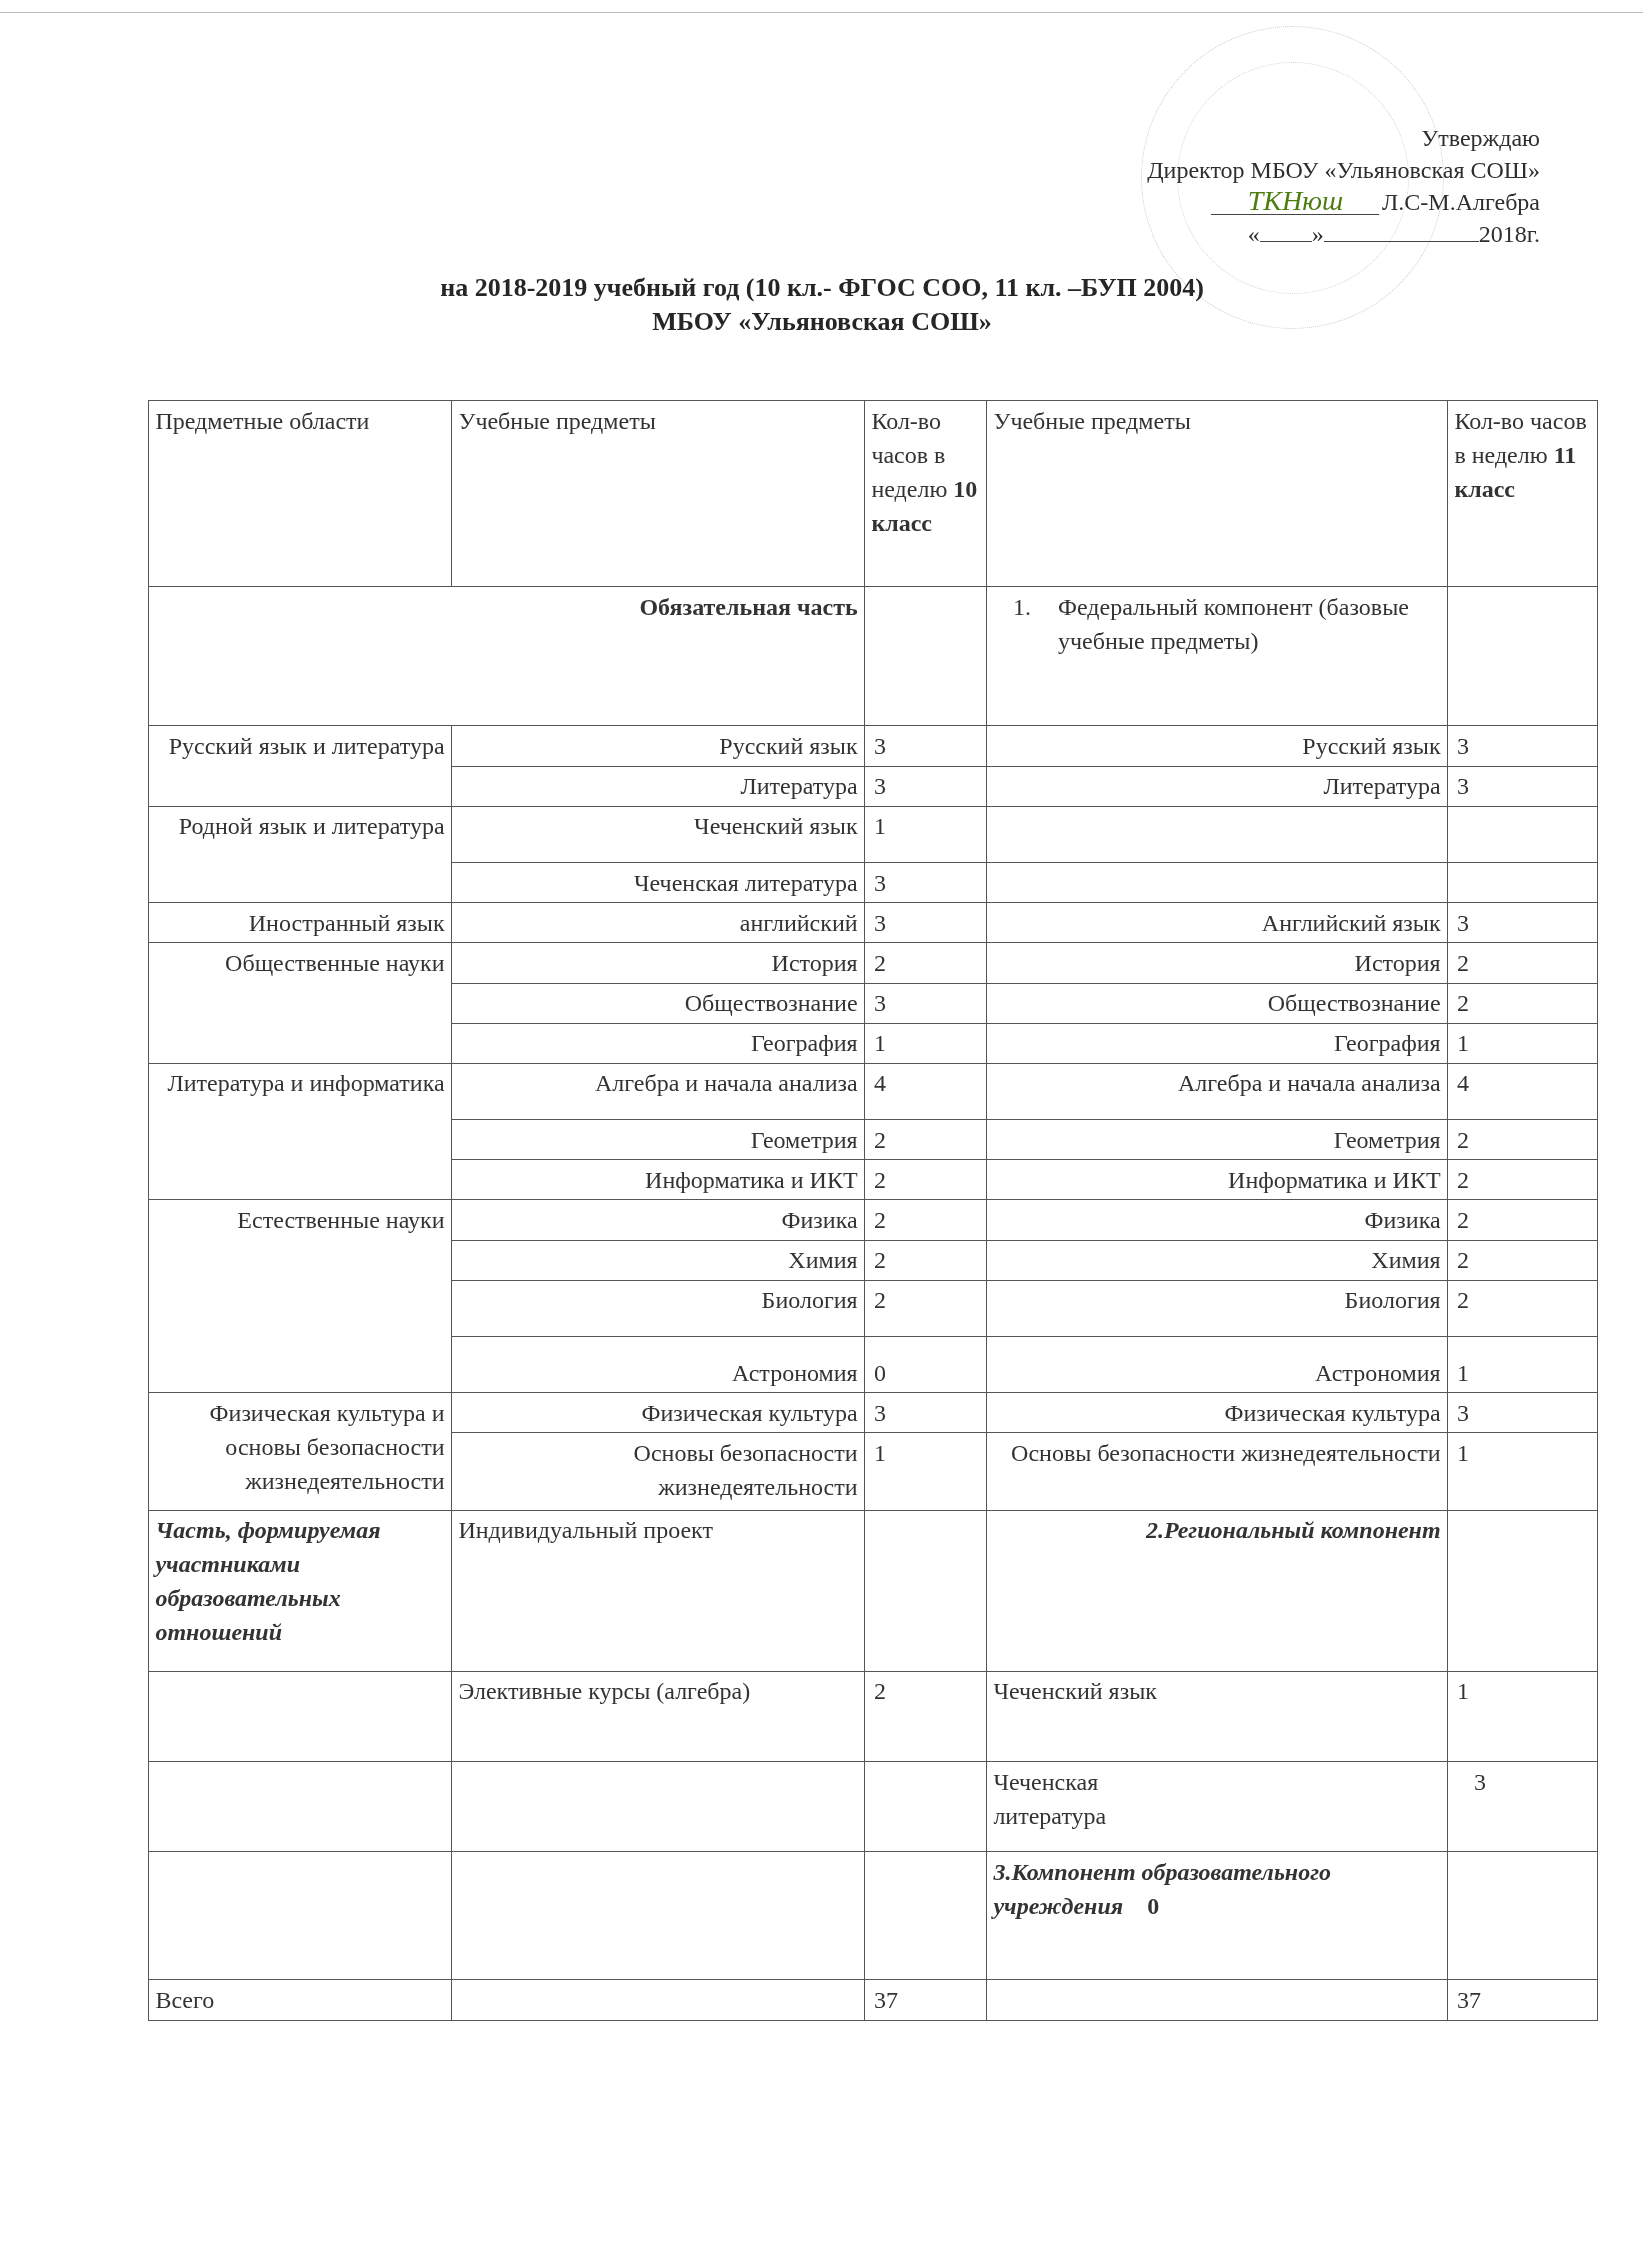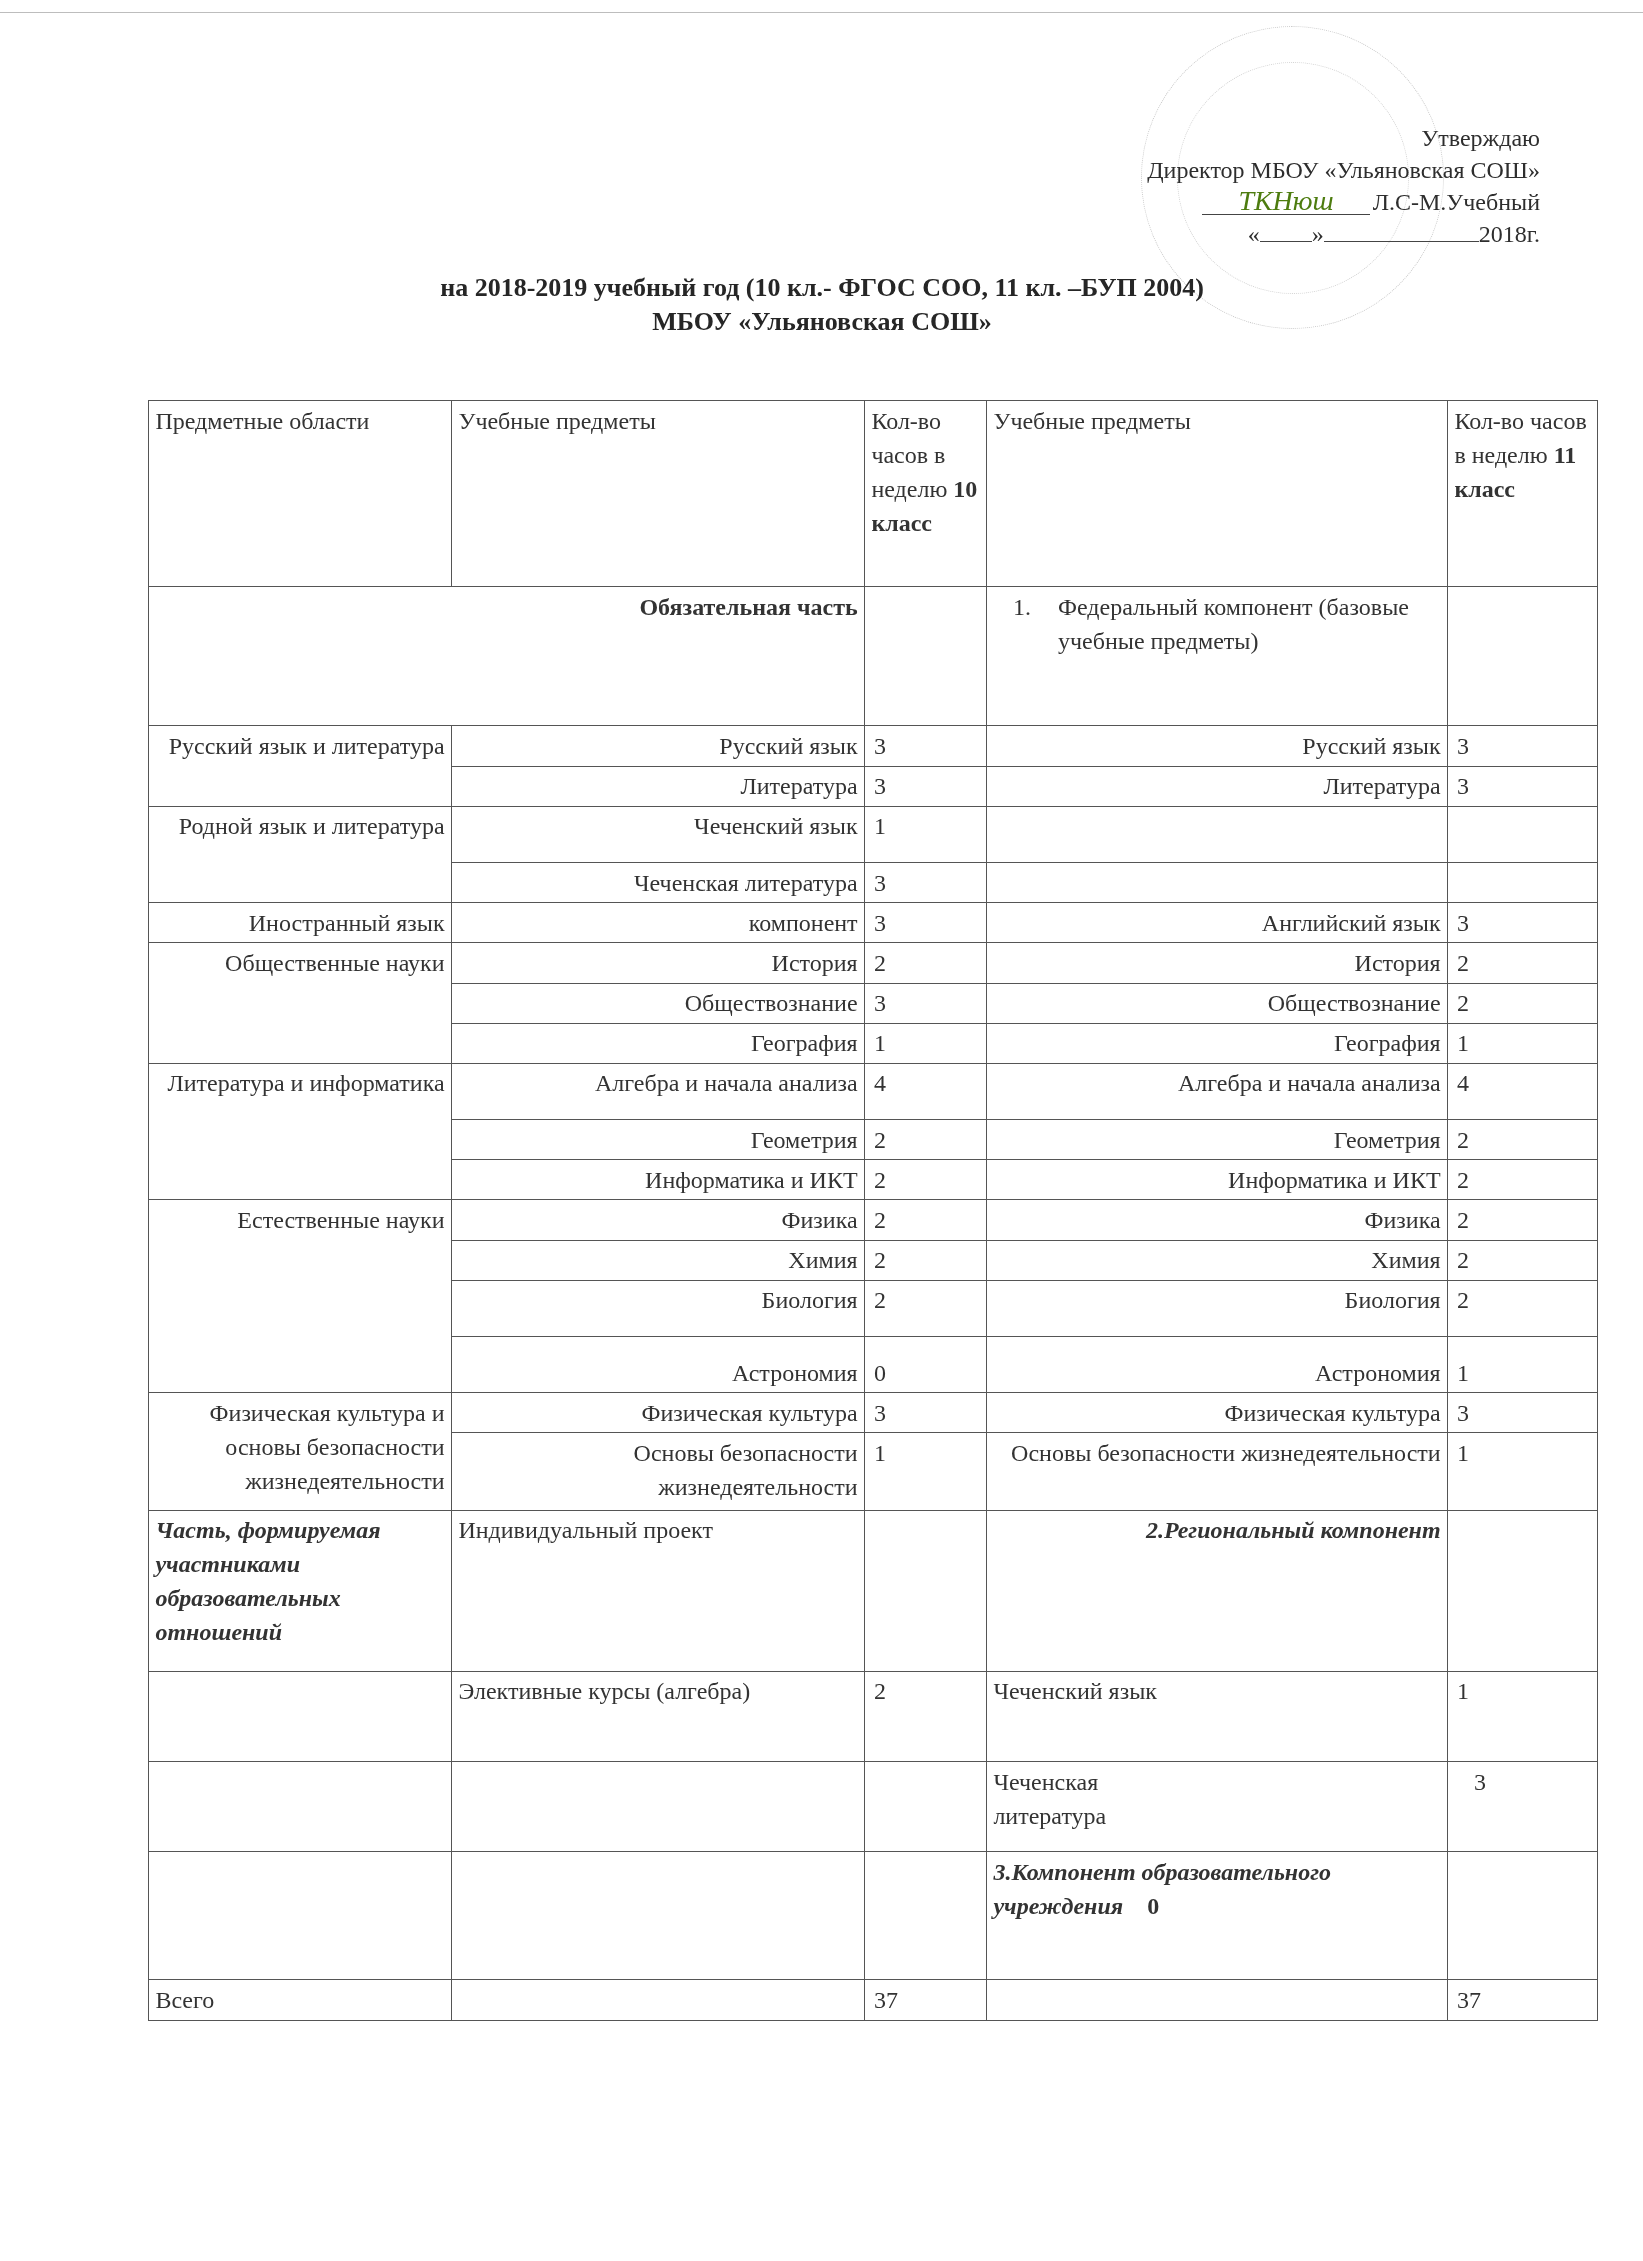--- a/index.html
+++ b/index.html
@@ -40,21 +40,21 @@
 <body>
 
 <div class="topline"></div>
 <div class="stamp">
     <div class="stamp-inner"></div>
   </div>
 
 <div class="approve">
   <div>Утверждаю</div>
   <div>Директор МБОУ «Ульяновская СОШ»</div>
-  <div><span class="sig">ТКНюш</span><span>Л.С-М.Учебный</span></div>
+  <div><span class="sig">ТКНюш</span><span>Л.С-М.Алгебра</span></div>
   <div><span>«</span><span class="blank1"></span><span>»</span><span class="blank2"></span><span>2018г.</span></div>
 </div>
 
 <div class="title">
   <div>на 2018-2019 учебный год (10 кл.- ФГОС СОО, 11 кл. –БУП 2004)</div>
   <div>МБОУ «Ульяновская СОШ»</div>
 </div>
 
 <table class="plan">
   <colgroup>
@@ -103,21 +103,21 @@
     <td class="num"></td>
   </tr>
   <tr class="r1">
     <td class="ctr">Чеченская литература</td>
     <td class="num">3</td>
     <td class="ctr"></td>
     <td class="num"></td>
   </tr>
   <tr class="r1">
     <td class="ctr">Иностранный язык</td>
-    <td class="ctr">компонент</td>
+    <td class="ctr">английский</td>
     <td class="num">3</td>
     <td class="ctr">Английский язык</td>
     <td class="num">3</td>
   </tr>
   <tr class="r1">
     <td rowspan="3" class="ctr">Общественные науки</td>
     <td class="ctr">История</td>
     <td class="num">2</td>
     <td class="ctr">История</td>
     <td class="num">2</td>

